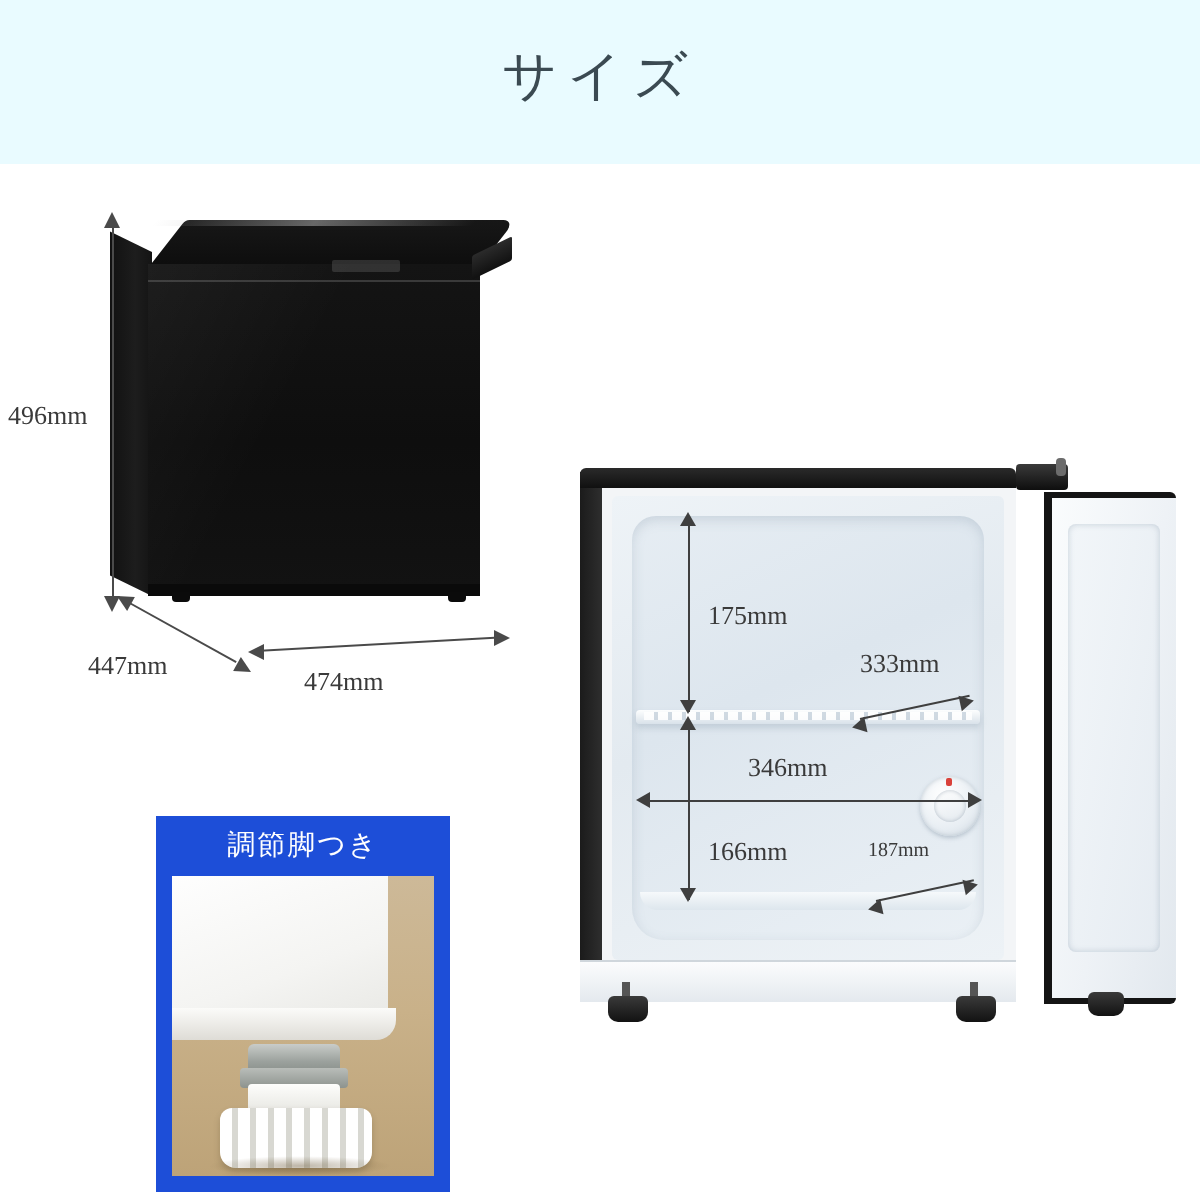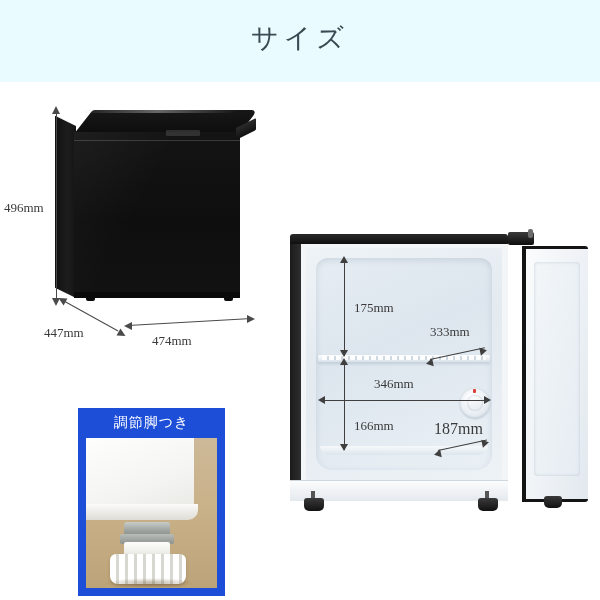--- a/index.html
+++ b/index.html
@@ -343,21 +343,21 @@
     <div class="dim" style="left:92px;top:148px;font-size:13px;">346mm</div>
 
     <div class="ms-line ms-vline" style="left:62px;top:136px;height:86px;"></div>
     <div class="ar-up" style="left:58px;top:130px;"></div>
     <div class="ar-dn" style="left:58px;top:216px;"></div>
     <div class="dim" style="left:72px;top:190px;font-size:13px;">166mm</div>
 
     <div class="ms-line" style="left:156px;top:222px;width:50px;height:1px;transform:rotate(-12deg);transform-origin:left center;"></div>
     <div class="ar-lf" style="left:152px;top:222px;transform:rotate(-12deg);"></div>
     <div class="ar-rt" style="left:200px;top:211px;transform:rotate(-12deg);"></div>
-    <div class="dim" style="left:152px;top:192px;font-size:16px;">187mm</div>
+    <div class="dim" style="left:152px;top:192px;font-size:10px;">187mm</div>
   </div>
 
   <div class="inset">
     <div class="inset-caption">調節脚つき</div>
     <div class="inset-photo">
       <div class="ip-body"></div>
       <div class="ip-rim"></div>
       <div class="ip-nut"></div>
       <div class="ip-nut2"></div>
       <div class="ip-collar"></div>

